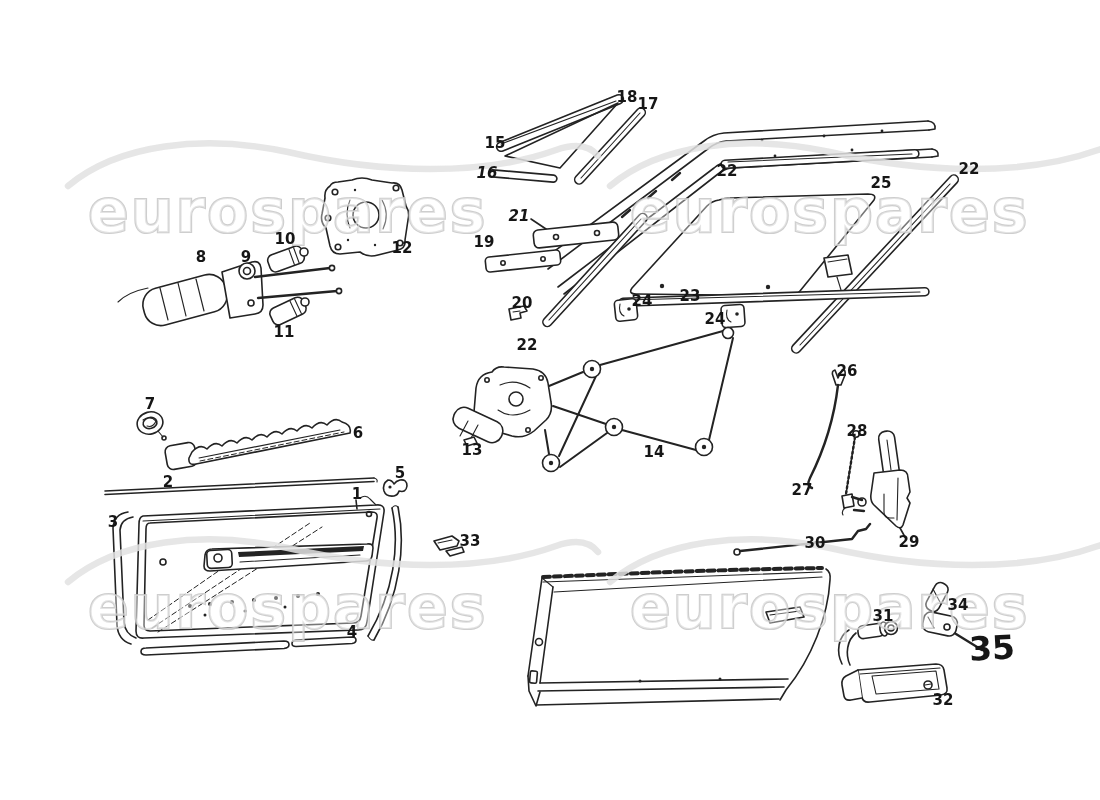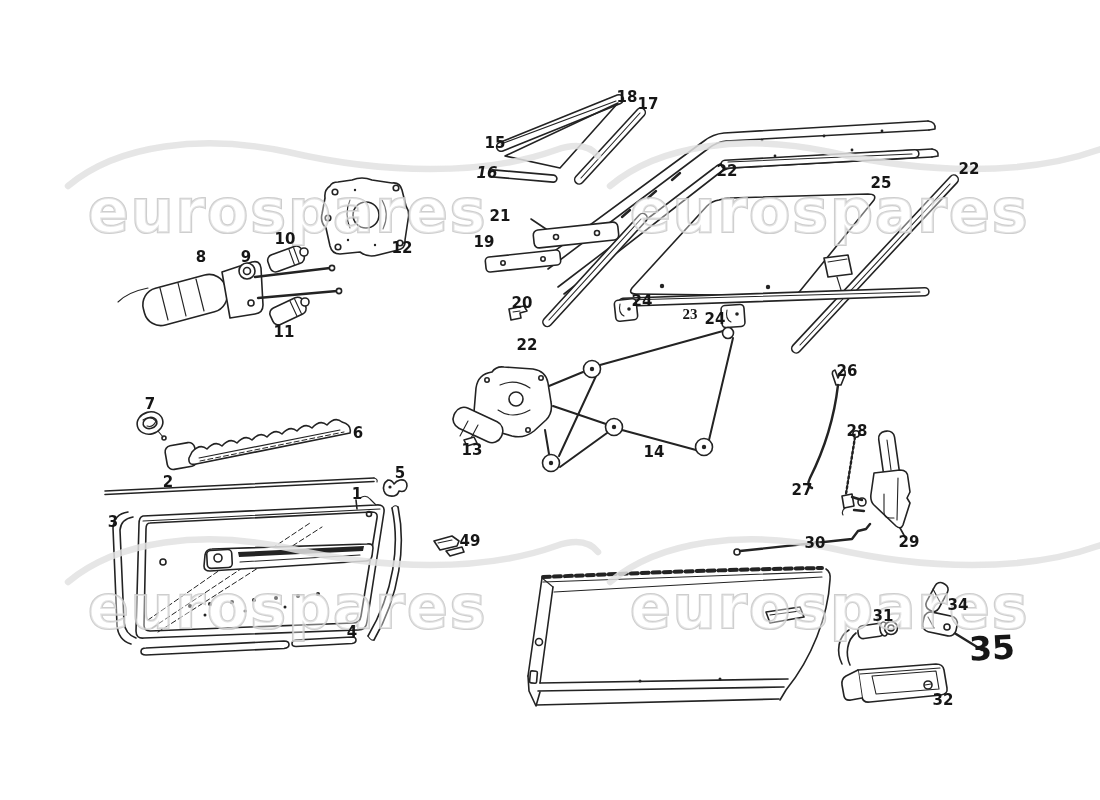--- a/index.html
+++ b/index.html
@@ -330,33 +330,33 @@
       <span class="part-label" style="left: 284px; top: 332px;">11</span>
       <span class="part-label" style="left: 402px; top: 248px; text-align: center;">12</span>
       <span class="part-label" style="left: 472px; top: 450px;">13</span>
       <span class="part-label" style="left: 654px; top: 452px;">14</span>
       <span class="part-label" style="left: 495px; top: 143px;">15</span>
       <span class="part-label" style="left: 487px; top: 173px; font-style: italic;">16</span>
       <span class="part-label" style="left: 648px; top: 104px;">17</span>
       <span class="part-label" style="left: 627px; top: 97px;">18</span>
       <span class="part-label" style="left: 484px; top: 242px;">19</span>
       <span class="part-label" style="left: 522px; top: 303px;">20</span>
-      <span class="part-label" style="left: 500px; top: 216px;">21</span>
+      <span class="part-label" style="left: 519px; top: 216px; font-style: italic;">21</span>
       <span class="part-label" style="left: 727px; top: 171px;">22</span>
       <span class="part-label" style="left: 969px; top: 169px;">22</span>
       <span class="part-label" style="left: 527px; top: 345px;">22</span>
-      <span class="part-label" style="left: 690px; top: 314px; font-family: Liberation Serif, serif;">23</span>
+      <span class="part-label" style="left: 690px; top: 296px;">23</span>
       <span class="part-label" style="left: 642px; top: 301px;">24</span>
       <span class="part-label" style="left: 715px; top: 319px;">24</span>
       <span class="part-label" style="left: 881px; top: 183px;">25</span>
       <span class="part-label" style="left: 847px; top: 371px;">26</span>
       <span class="part-label" style="left: 802px; top: 490px;">27</span>
       <span class="part-label" style="left: 857px; top: 431px;">28</span>
       <span class="part-label" style="left: 909px; top: 542px;">29</span>
       <span class="part-label" style="left: 815px; top: 543px;">30</span>
       <span class="part-label" style="left: 883px; top: 616px;">31</span>
       <span class="part-label" style="left: 943px; top: 700px;">32</span>
-      <span class="part-label" style="left: 470px; top: 541px;">49</span>
+      <span class="part-label" style="left: 470px; top: 541px;">33</span>
       <span class="part-label" style="left: 958px; top: 605px; text-align: center;">34</span>
       <span class="part-label big" style="left: 992px; top: 648px;">35</span>
     </div>
 
 </div>
 
 </body></html>

